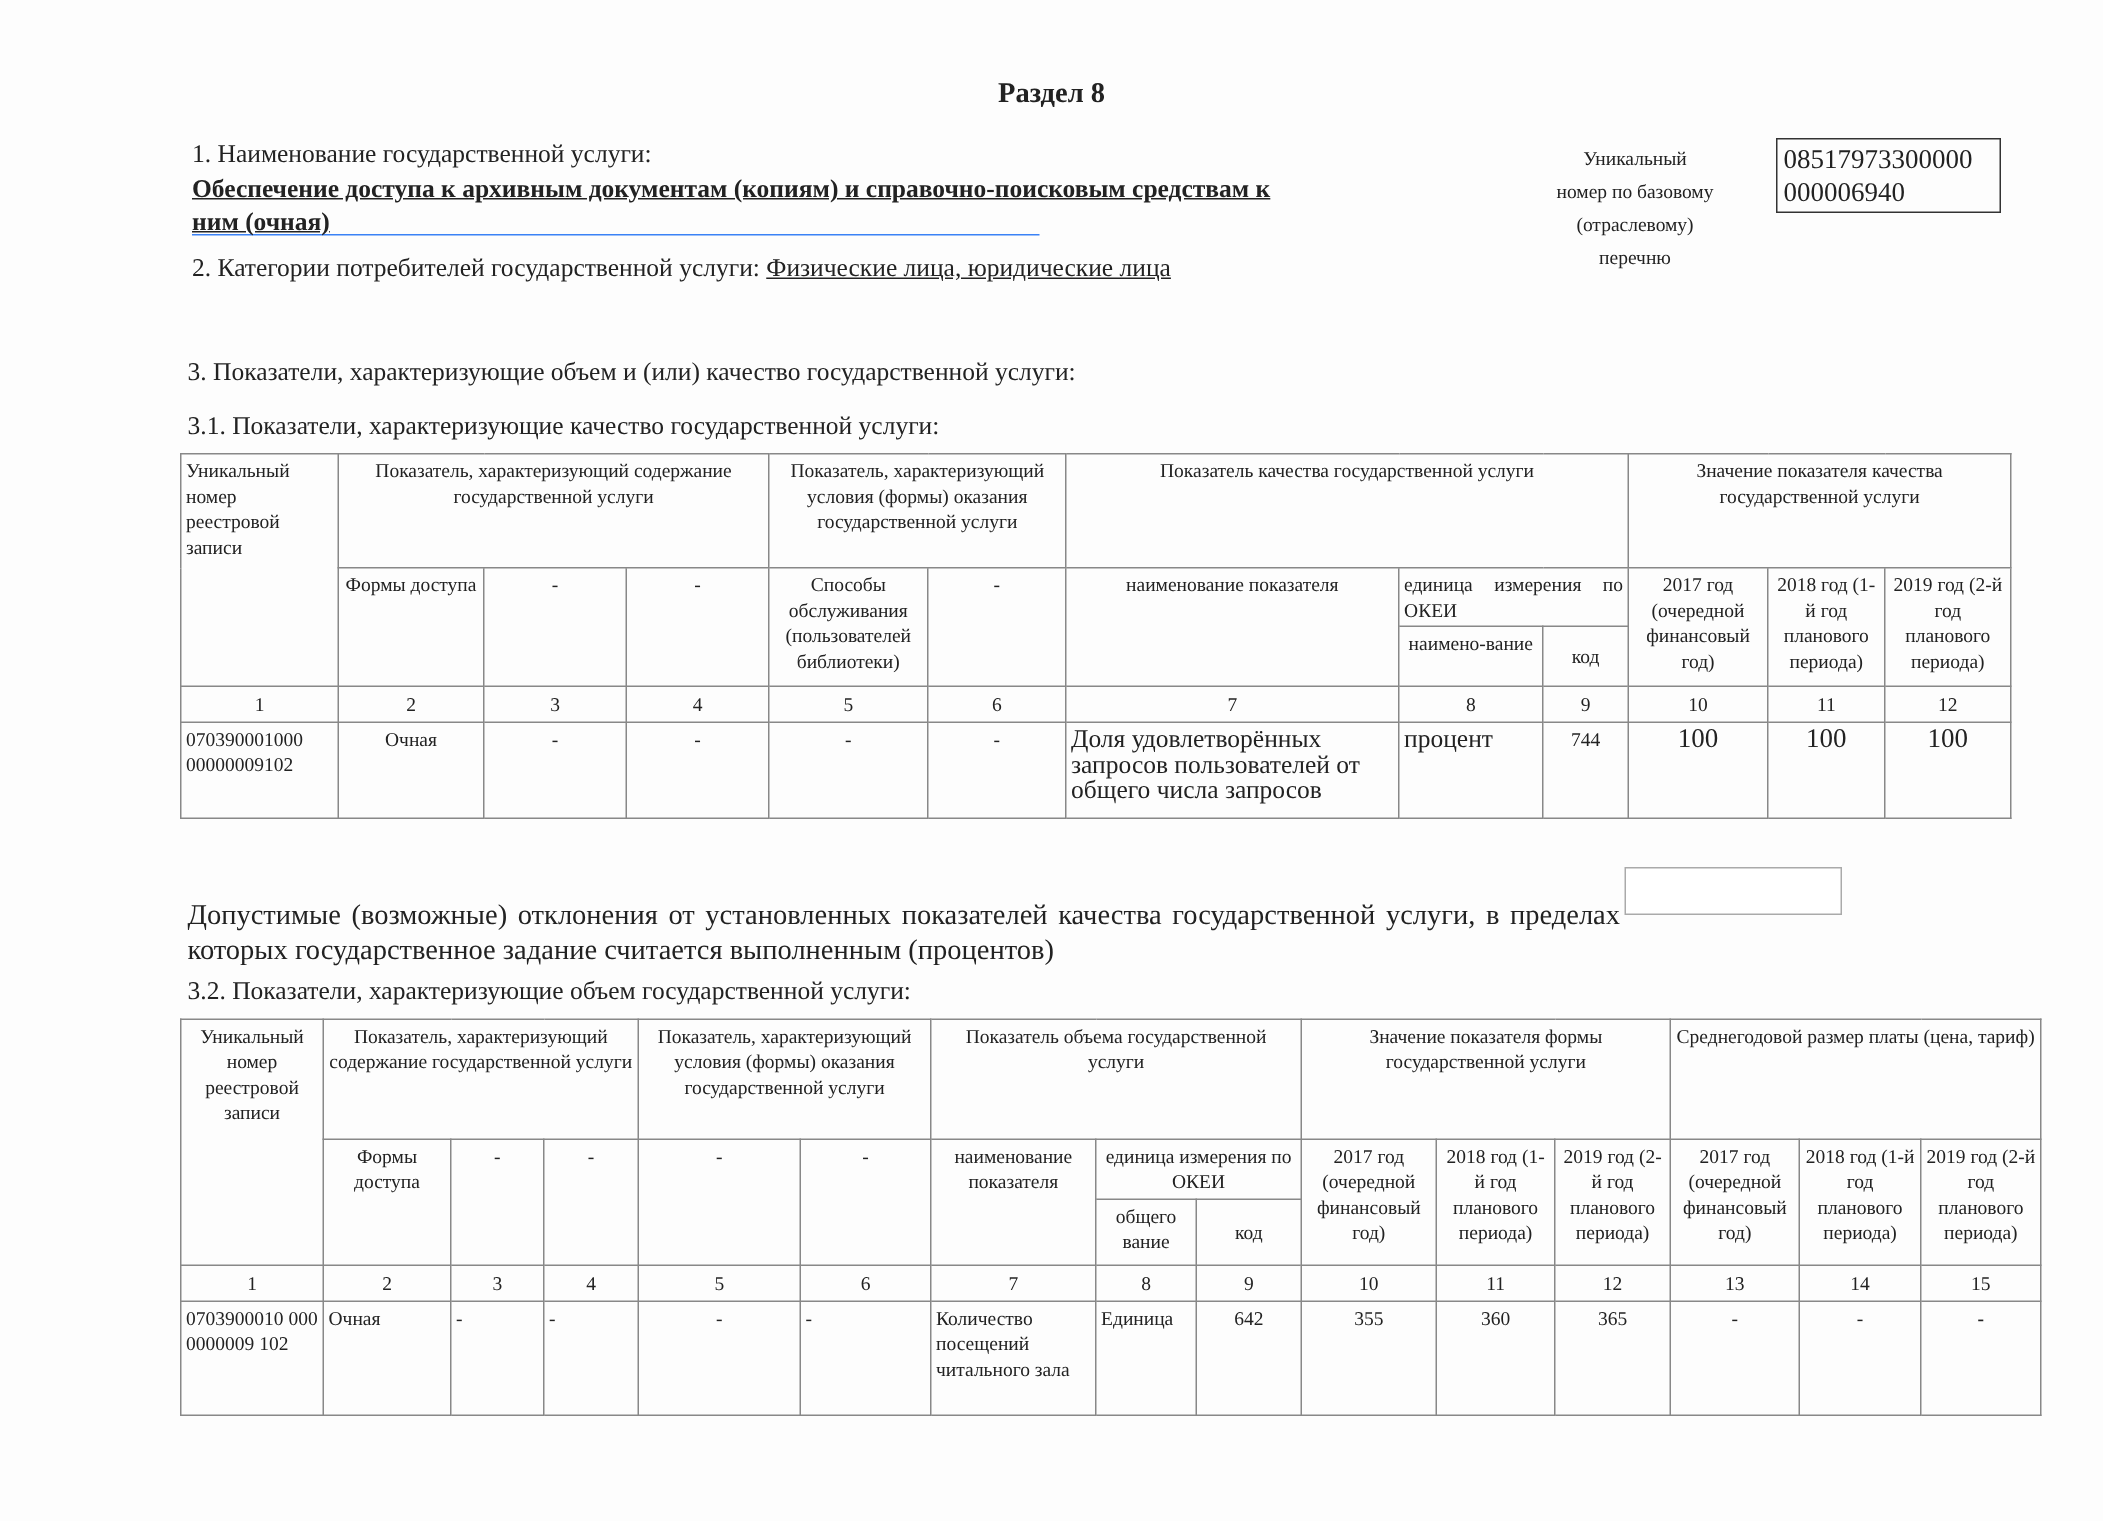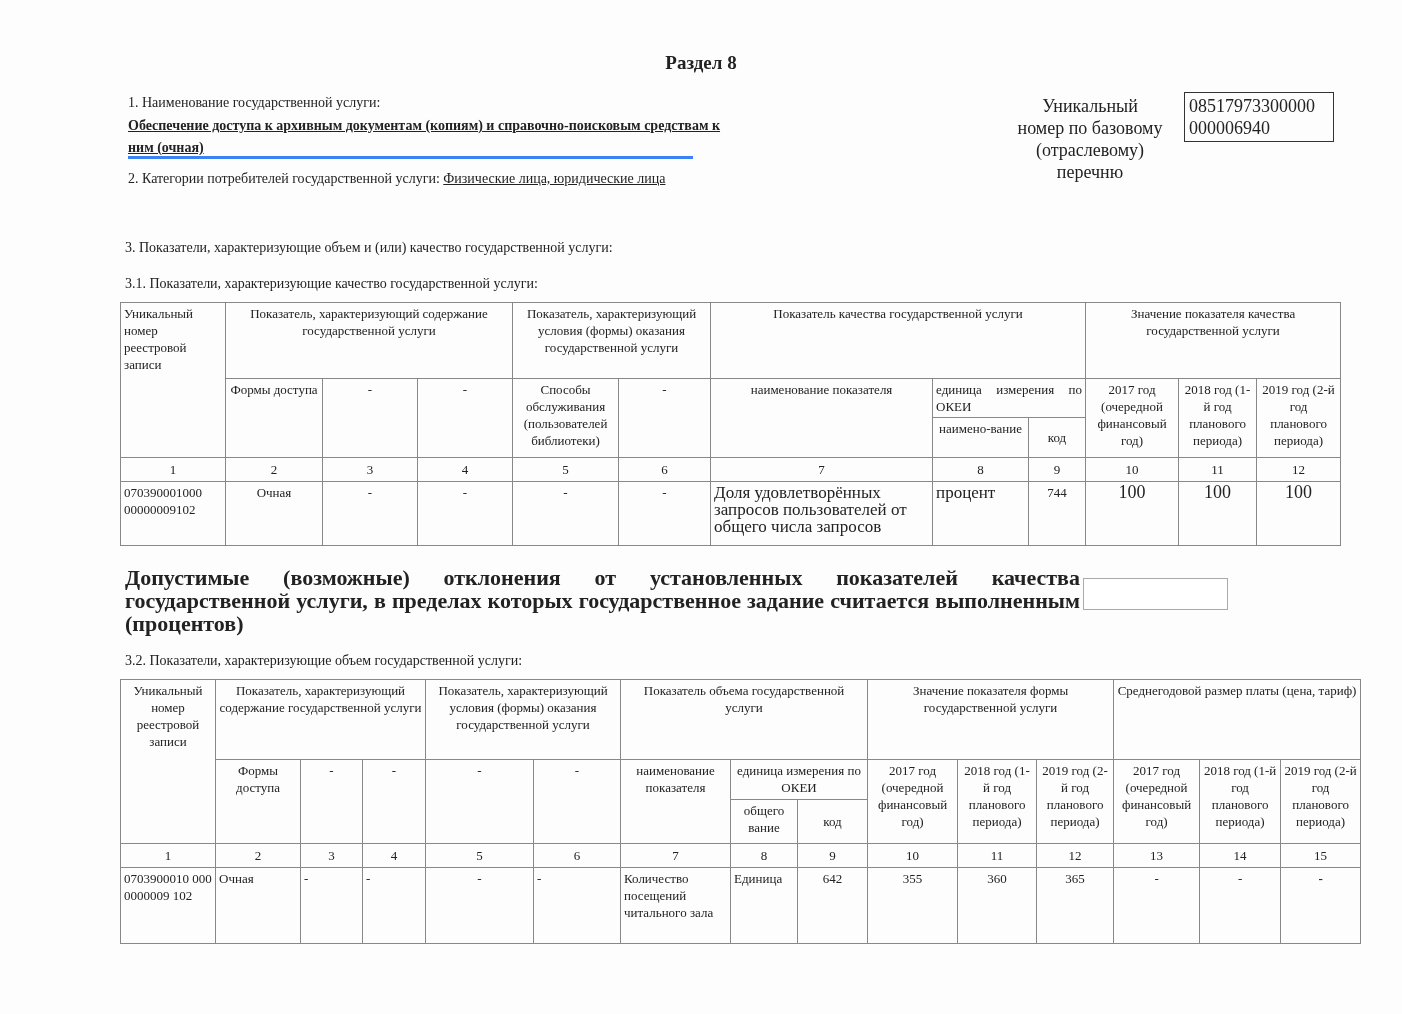--- a/index.html
+++ b/index.html
@@ -2,41 +2,41 @@
 <html><head>
 <meta charset="utf-8">
 <style>
   html, body { margin: 0; padding: 0; }
   body {
     width: 1402px; height: 1014px; background: #fdfdfd; position: relative;
     font-family: "Liberation Serif", serif; color: #222; overflow: hidden;
   }
   .abs { position: absolute; }
   .section-title { left: 0; width: 1402px; top: 52px; text-align: center; font-weight: bold; font-size: 19px; }
-  .txt { font-size: 14px; line-height: 22px; }
+  .txt { font-size: 17px; line-height: 22px; }
   .bold-u { font-weight: bold; text-decoration: underline; }
   .u { text-decoration: underline; }
-  .uniq-label { left: 1005px; top: 95px; width: 170px; text-align: center; font-size: 18px; line-height: 22px; }
+  .uniq-label { left: 1005px; top: 95px; width: 170px; text-align: center; font-size: 13px; line-height: 22px; }
   .uniq-box { left: 1184px; top: 92px; width: 150px; height: 50px; border: 1.5px solid #333; font-size: 18px; line-height: 22px; padding: 2px 4px; box-sizing: border-box; }
   table.grid { position: absolute; border-collapse: collapse; table-layout: fixed; font-size: 13px; line-height: 17px; }
   table.grid td { border: 1px solid #888; vertical-align: top; padding: 2px 3px; text-align: center; }
   table.grid td.l { text-align: left; }
   table.grid tr.nums td { vertical-align: middle; font-size: 13px; }
-  .dev-text { left: 125px; top: 566px; width: 955px; font-size: 22px; line-height: 23px; text-align: justify; font-weight: bold; }
+  .dev-text { left: 125px; top: 599px; width: 955px; font-size: 19px; line-height: 23px; text-align: justify; }
   .dev-box { left: 1083px; top: 578px; width: 143px; height: 30px; border: 1px solid #aaa; background: #fff; }
   .big { font-size: 17px; }
 </style>
 </head>
 <body>
 
 <div class="abs section-title">Раздел 8</div>
 
 <div class="abs txt" style="left:128px; top:92px;">1. Наименование государственной услуги:</div>
 <div class="abs txt bold-u" style="left:128px; top:115px; width:870px; white-space:nowrap;">Обеспечение доступа к архивным документам (копиям) и справочно-поисковым средствам к</div>
-<div class="abs txt" style="left:128px; top:137px; width:565px; border-bottom:3px solid #3b82f6; height:19px;">
+<div class="abs txt" style="left:128px; top:137px; width:565px; border-bottom:1px solid #3b82f6; height:19px;">
   <span class="bold-u">ним (очная)</span>
 </div>
 
 <div class="abs txt" style="left:128px; top:168px; white-space:nowrap;">
   <span>2. Категории потребителей государственной услуги:</span>
   <span class="u">Физические лица, юридические лица</span>
 </div>
 
 <div class="abs uniq-label">
   <div>Уникальный</div>

